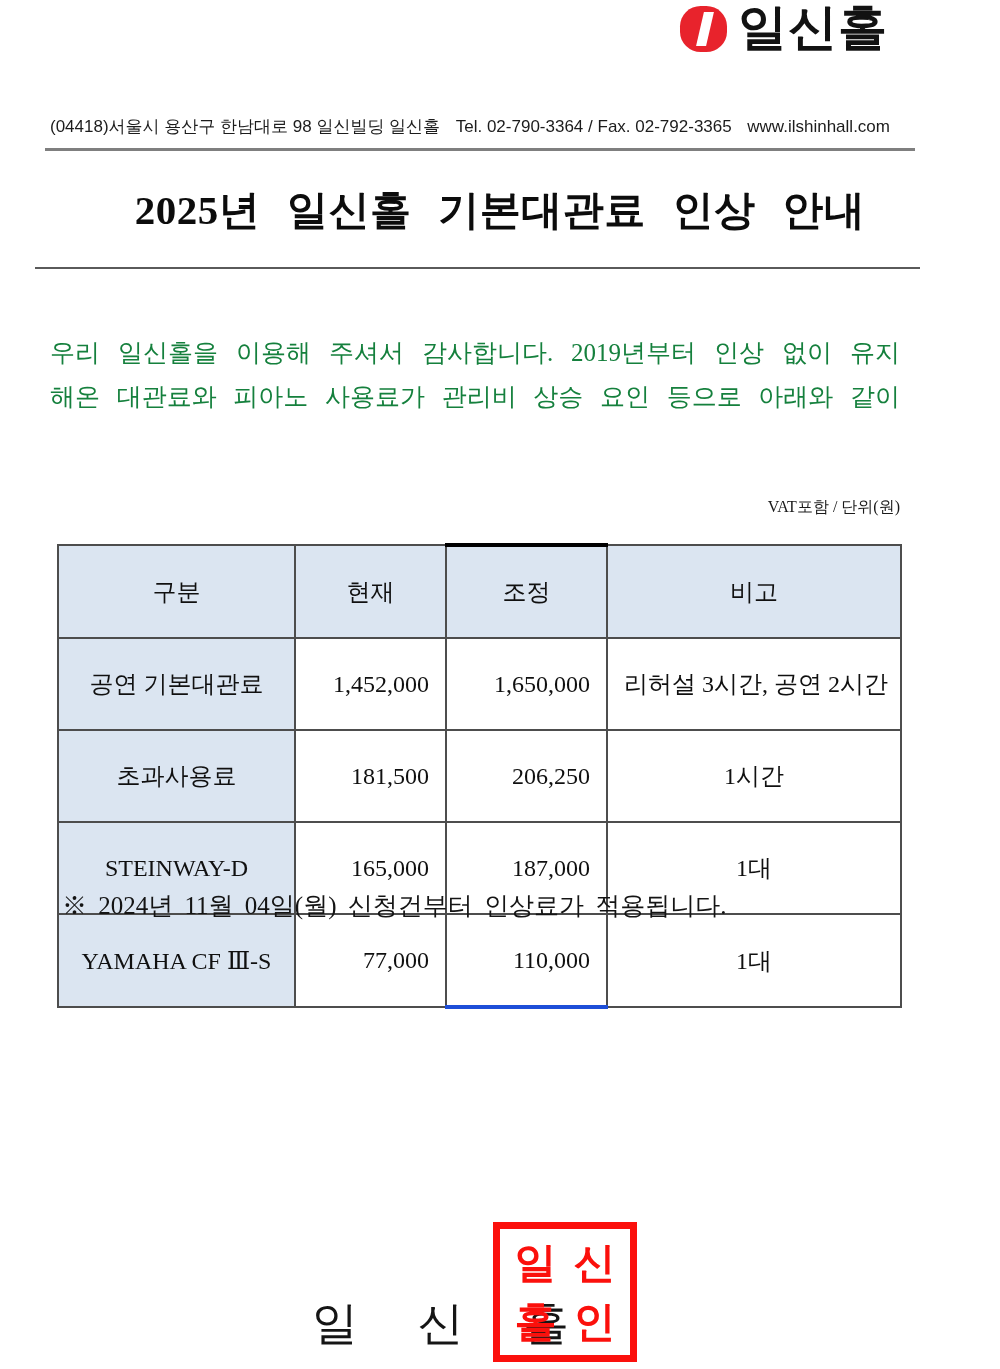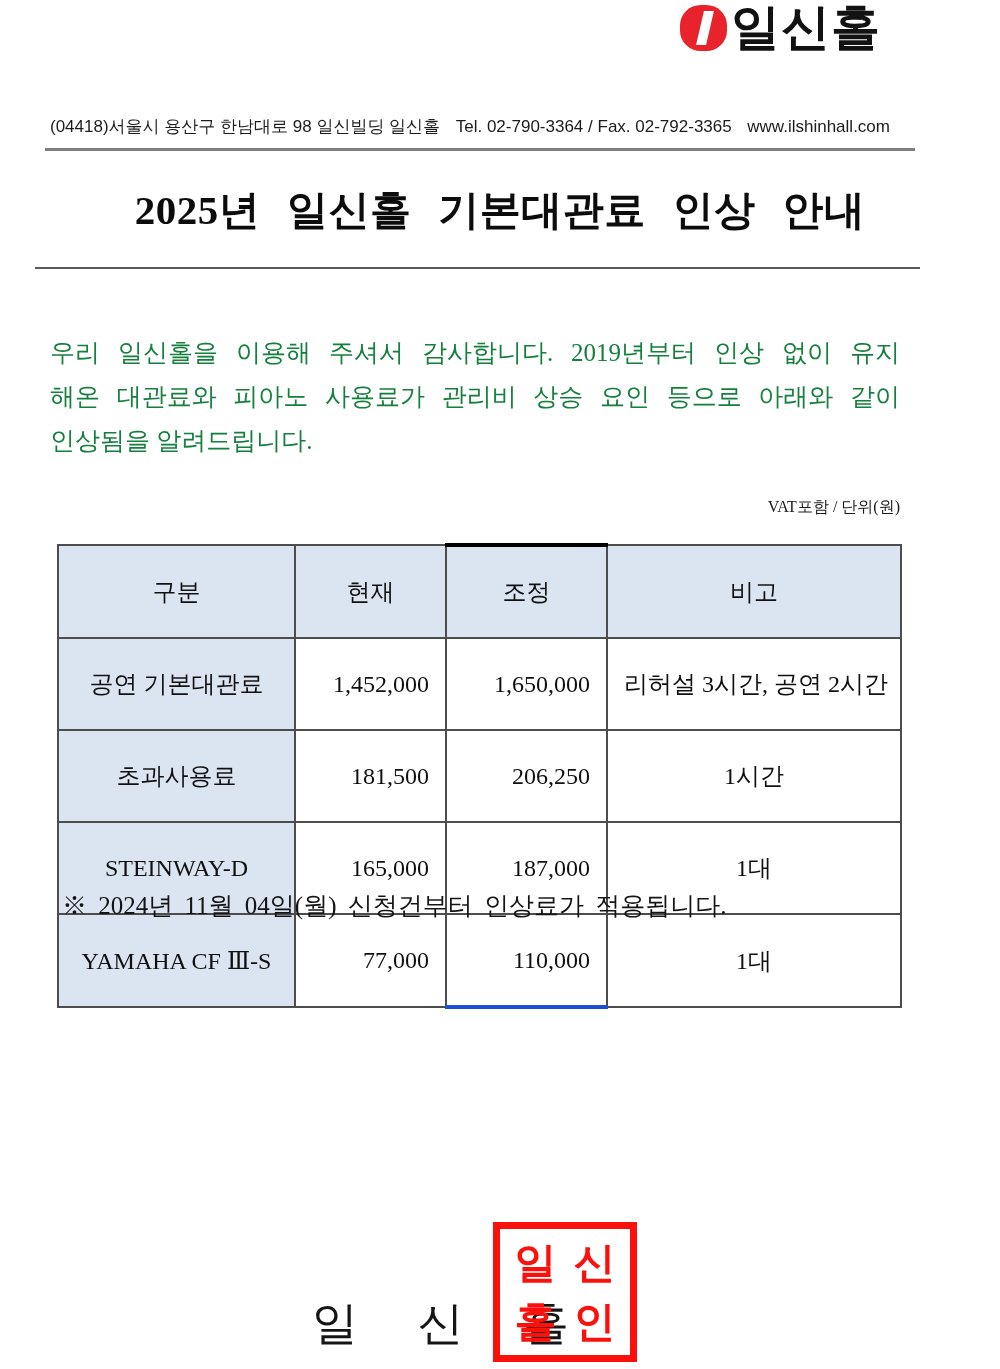--- a/index.html
+++ b/index.html
@@ -13,22 +13,22 @@
     font-family: "Liberation Serif", "DejaVu Serif", serif;
     color: #111111;
   }
 
   
   .logo {
     position: absolute;
     top: 3px;
     left: 680px;
     display: flex;
-    align-items: center;
-    gap: 4px;
+    align-items: flex-end;
+    gap: 11px;
   }
   .logo-mark {
     position: relative;
     width: 47px;
     height: 46px;
     background: #e8232c;
     border-radius: 44%;
     display: inline-block;
     overflow: hidden;
   }
@@ -204,21 +204,20 @@
     <span>www.ilshinhall.com</span>
   </div>
   <div class="rule-thick"></div>
 
   <h1 class="title">2025년 일신홀 기본대관료 인상 안내</h1>
   <div class="rule-thin"></div>
 
   <div class="body-text">
     <div class="jline">우리 일신홀을 이용해 주셔서 감사합니다. 2019년부터 인상 없이 유지</div>
     <div class="jline">해온 대관료와 피아노 사용료가 관리비 상승 요인 등으로 아래와 같이</div>
-    <div>인상됨을 알려드립니다.</div>
   </div>
 
   <div class="vat-note">VAT포함 / 단위(원)</div>
 
   <table class="price">
     <colgroup>
       <col style="width:237px">
         <col style="width:151px">
         <col style="width:161px">
         <col style="width:294px">

